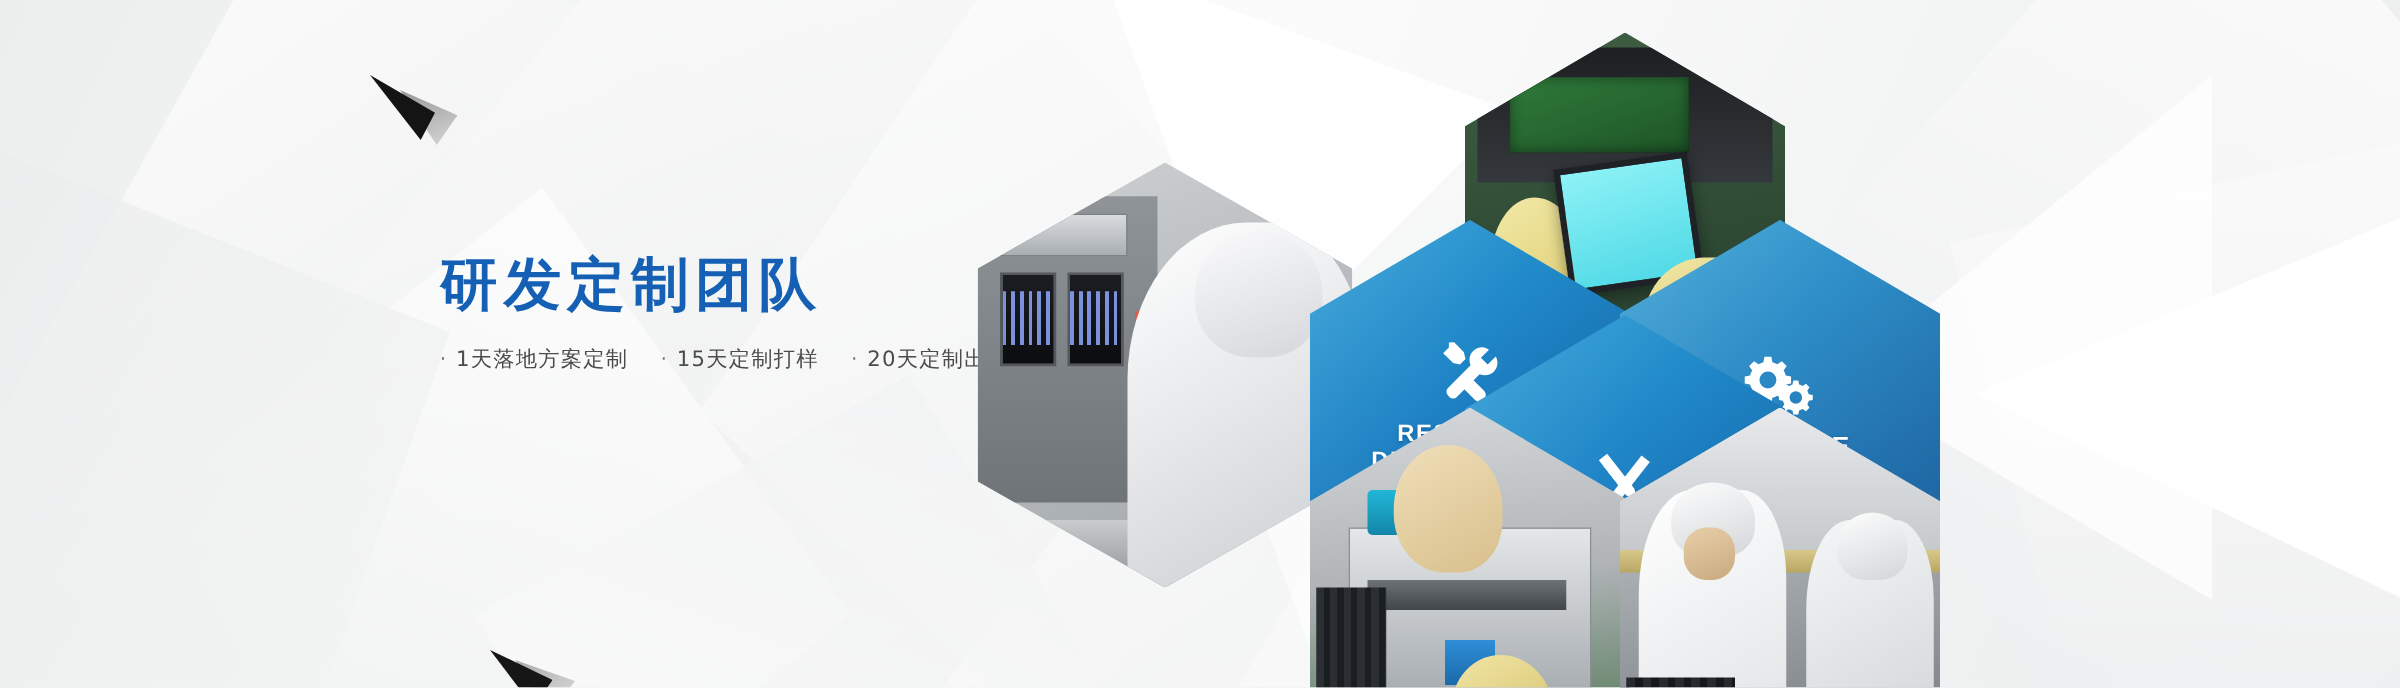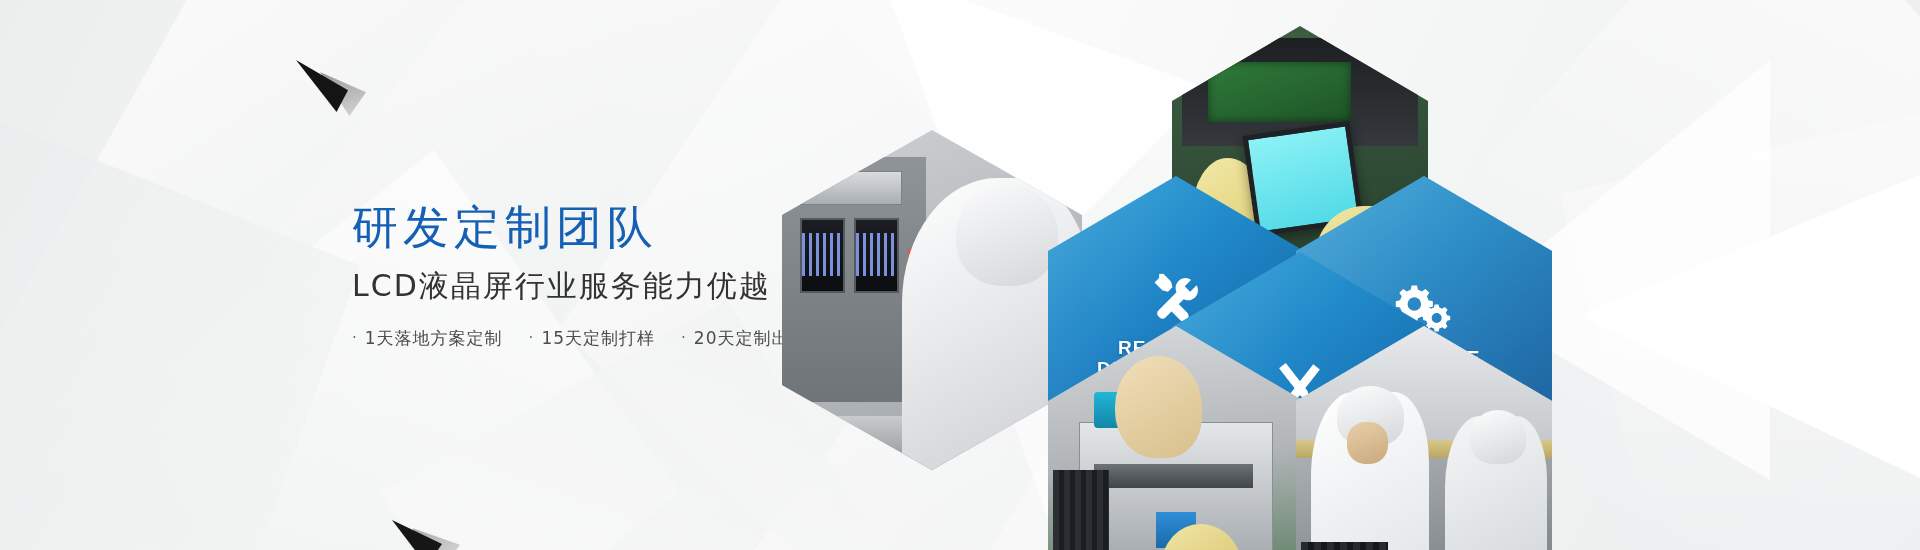--- a/index.html
+++ b/index.html
@@ -68,21 +68,21 @@
   .triBot{ left:392px; top:520px; width:50px; height:46px;
            background:#161616;
            clip-path:polygon(0% 0%, 100% 52%, 70% 100%); }
   .triBotShadow{ left:412px; top:528px; width:48px; height:42px;
            background:linear-gradient(150deg,#5c5c5c,#c9c9c9);
            clip-path:polygon(0% 0%, 100% 40%, 60% 100%); opacity:.5; }
 
   
   .copy{ position:absolute; left:352px; top:200px; width:600px; }
   .title{
-    font-size:46px; font-weight:normal; color:#1560b4;
+    font-size:46px; font-weight:bold; color:#1560b4;
     letter-spacing:5px; line-height:1.18;
     font-family:"DejaVu Sans","Liberation Sans",sans-serif;
   }
   .subtitle{
     margin-top:12px;
     font-size:30px; color:#333333; letter-spacing:2px; line-height:1.3;
     font-family:"DejaVu Sans","Liberation Sans",sans-serif;
   }
   .bullets{
     margin-top:22px;
@@ -227,21 +227,20 @@
   <div class="arm armR"></div>
   <div class="arm armB"></div>
 
   <div class="tri triTopShadow"></div>
   <div class="tri triTop"></div>
   <div class="tri triBotShadow"></div>
   <div class="tri triBot"></div>
 
   <div class="copy">
     <div class="title">研发定制团队</div>
-    <div class="subtitle">LCD液晶屏行业服务能力优越</div>
     <div class="bullets">
       <span class="bullet">
         <span class="dot">·</span>
         <span>1天落地方案定制</span>
       </span>
       <span class="bullet">
         <span class="dot">·</span>
         <span>15天定制打样</span>
       </span>
       <span class="bullet">

